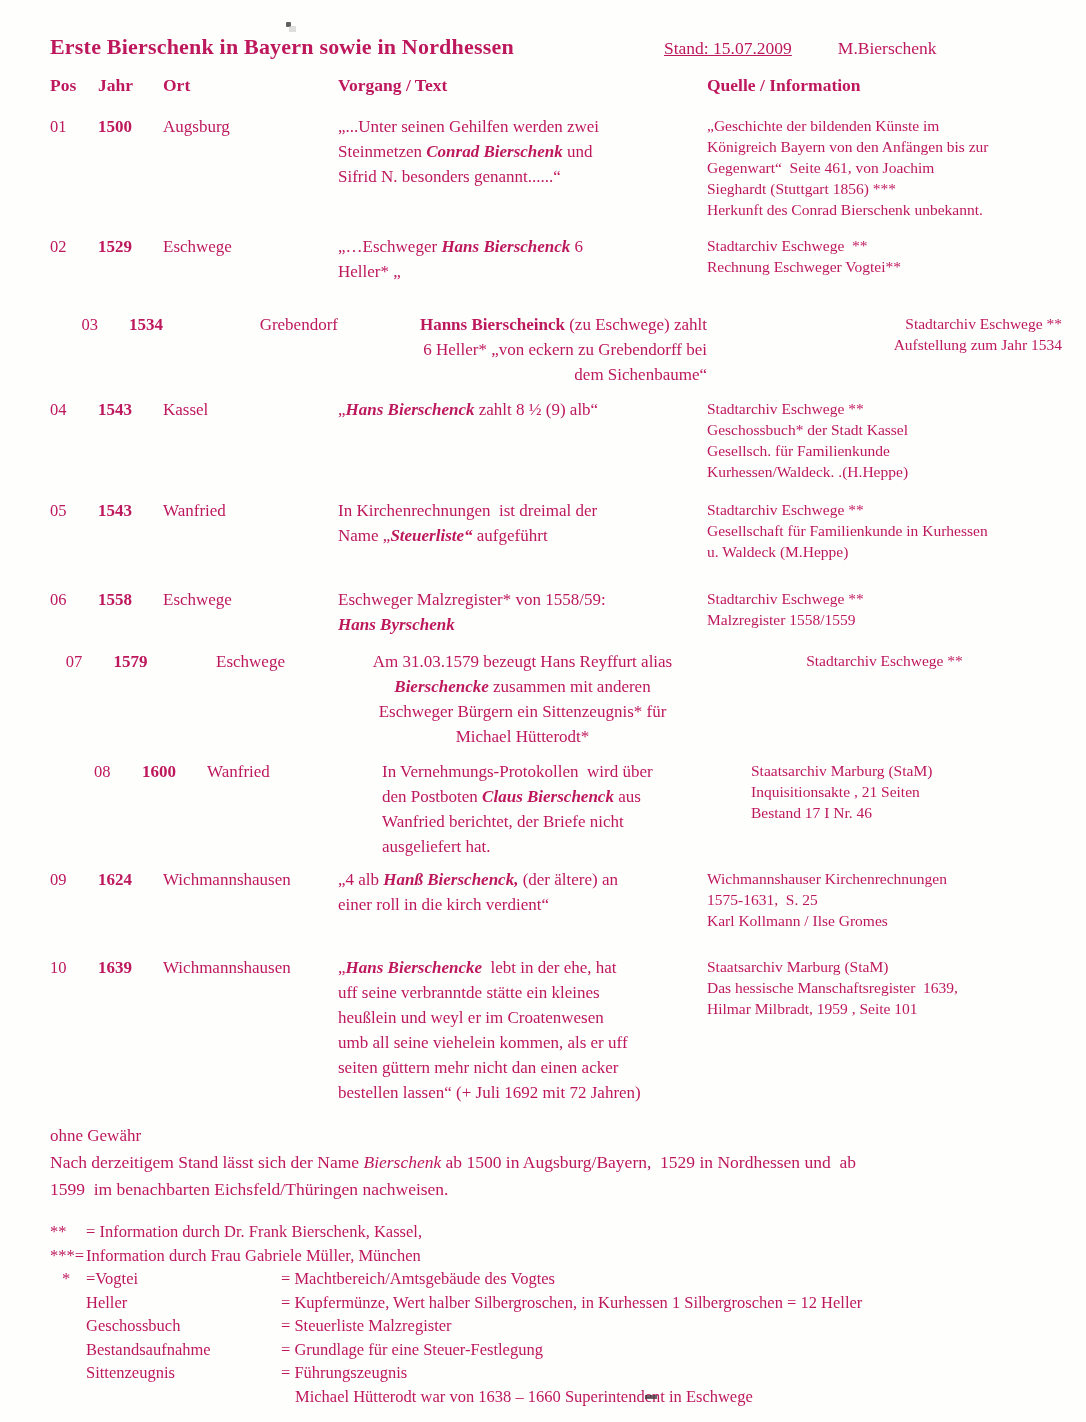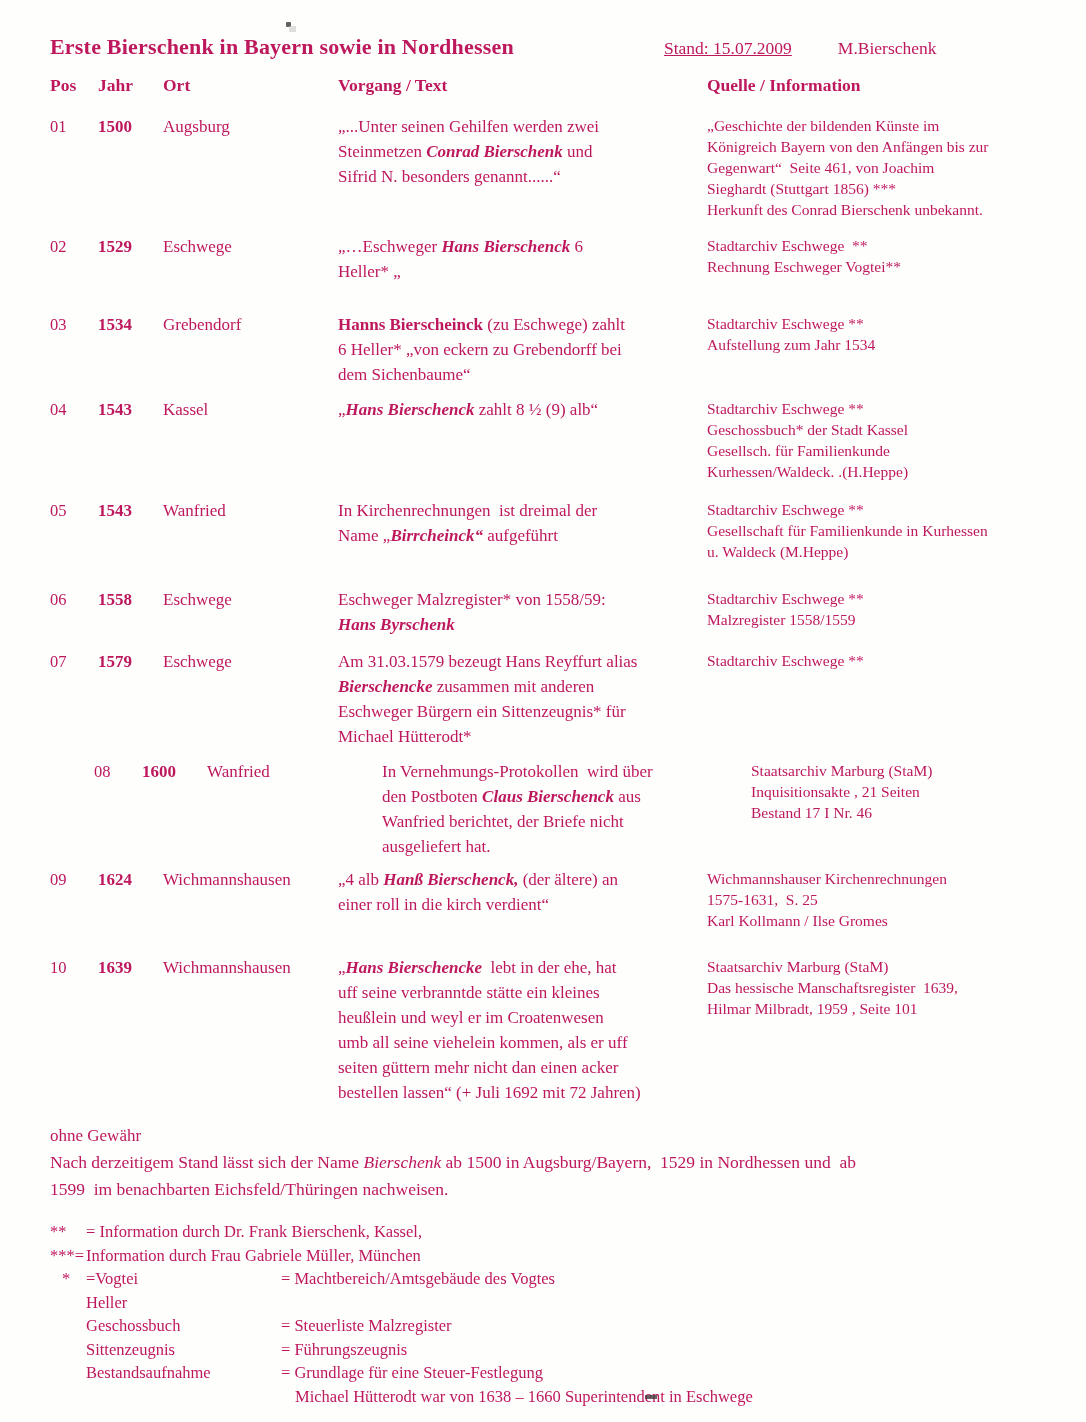--- a/index.html
+++ b/index.html
@@ -31,25 +31,25 @@
   .head-row{margin-top:14px;margin-bottom:18px;font-weight:bold;font-size:17.5px;line-height:22px;}
   .data-row{font-size:17px;line-height:25px;}
   .c-pos{font-size:16.5px;}
   .c-jahr{font-weight:bold;}
   .c-vorgang{white-space:pre-wrap;}
   .c-quelle{white-space:pre-wrap;font-size:15.5px;line-height:21px;padding-top:1px;}
   .vname{font-weight:bold;}
   .vname.italic{font-style:italic;}
   #rows-host > .data-row:nth-child(1){margin-bottom:14px;}
   #rows-host > .data-row:nth-child(2){margin-bottom:28px;}
-  #rows-host > .data-row:nth-child(3){margin-bottom:10px;}
+  #rows-host > .data-row:nth-child(3){margin-bottom:10px;text-align:right;}
   #rows-host > .data-row:nth-child(4){margin-bottom:16px;}
   #rows-host > .data-row:nth-child(5){margin-bottom:25px;}
   #rows-host > .data-row:nth-child(6){margin-bottom:12px;}
-  #rows-host > .data-row:nth-child(7){margin-bottom:10px;}
+  #rows-host > .data-row:nth-child(7){margin-bottom:10px;text-align:center;}
   #rows-host > .data-row:nth-child(8){margin-bottom:8px;margin-left:44px;}
   #rows-host > .data-row:nth-child(9){margin-bottom:24px;}
   
   .disclaimer{margin:18px 0 0 0;font-size:17px;line-height:26px;}
   .summary{margin:0;font-size:17.5px;line-height:27px;white-space:pre-wrap;max-width:1010px;}
   .summary em{font-style:italic;}
   
   .legend{margin-top:17px;font-size:16.5px;line-height:23.5px;}
   .lg-row{display:grid;grid-template-columns:36px 195px auto;}
   .lg-info .lg-text{grid-column:2 / 4;}
@@ -127,21 +127,21 @@
 Geschossbuch* der Stadt Kassel
 Gesellsch. für Familienkunde
 Kurhessen/Waldeck. .(H.Heppe)</span>
       </div>
 
     <div class="grid data-row">
         <span class="c-pos">05</span>
         <span class="c-jahr">1543</span>
         <span class="c-ort">Wanfried</span>
         <span class="c-vorgang"><span>In Kirchenrechnungen  ist dreimal der
-Name „</span><span class="vname italic">Birrcheinck“</span><span> aufgeführt</span></span>
+Name „</span><span class="vname italic">Steuerliste“</span><span> aufgeführt</span></span>
         <span class="c-quelle">Stadtarchiv Eschwege **
 Gesellschaft für Familienkunde in Kurhessen
 u. Waldeck (M.Heppe)</span>
       </div>
 
     <div class="grid data-row">
         <span class="c-pos">06</span>
         <span class="c-jahr">1558</span>
         <span class="c-ort">Eschwege</span>
         <span class="c-vorgang"><span>Eschweger Malzregister* von 1558/59:
@@ -215,35 +215,36 @@
       <span class="lg-text">Information durch Frau Gabriele Müller, München</span>
     </div>
     <div class="lg-row lg-term">
       <span class="lg-sym">*</span>
       <span class="lg-termname">=Vogtei</span>
       <span class="lg-def">=  Machtbereich/Amtsgebäude des Vogtes</span>
     </div>
     <div class="lg-row lg-term">
       <span class="lg-sym"></span>
       <span class="lg-termname">Heller</span>
+      <span class="lg-def">=  Kupfermünze, Wert halber Silbergroschen, in Kurhessen 1 Silbergroschen = 12 Heller</span>
     </div>
     <div class="lg-row lg-term">
       <span class="lg-sym"></span>
       <span class="lg-termname">Geschossbuch</span>
       <span class="lg-def">=  Steuerliste  Malzregister</span>
     </div>
     <div class="lg-row lg-term">
       <span class="lg-sym"></span>
+      <span class="lg-termname">Bestandsaufnahme</span>
+      <span class="lg-def">=  Grundlage für  eine Steuer-Festlegung</span>
+    </div>
+    <div class="lg-row lg-term">
+      <span class="lg-sym"></span>
       <span class="lg-termname">Sittenzeugnis</span>
       <span class="lg-def">=  Führungszeugnis</span>
     </div>
-    <div class="lg-row lg-term">
-      <span class="lg-sym"></span>
-      <span class="lg-termname">Bestandsaufnahme</span>
-      <span class="lg-def">=  Grundlage für  eine Steuer-Festlegung</span>
-    </div>
     <div class="lg-row lg-note">
       <span class="lg-sym"></span>
       <span class="lg-termname"></span>
       <span class="lg-def">Michael Hütterodt war von 1638 – 1660 Superintendent in Eschwege</span>
     </div>
   </div>
 </div>
 
 </body></html>

